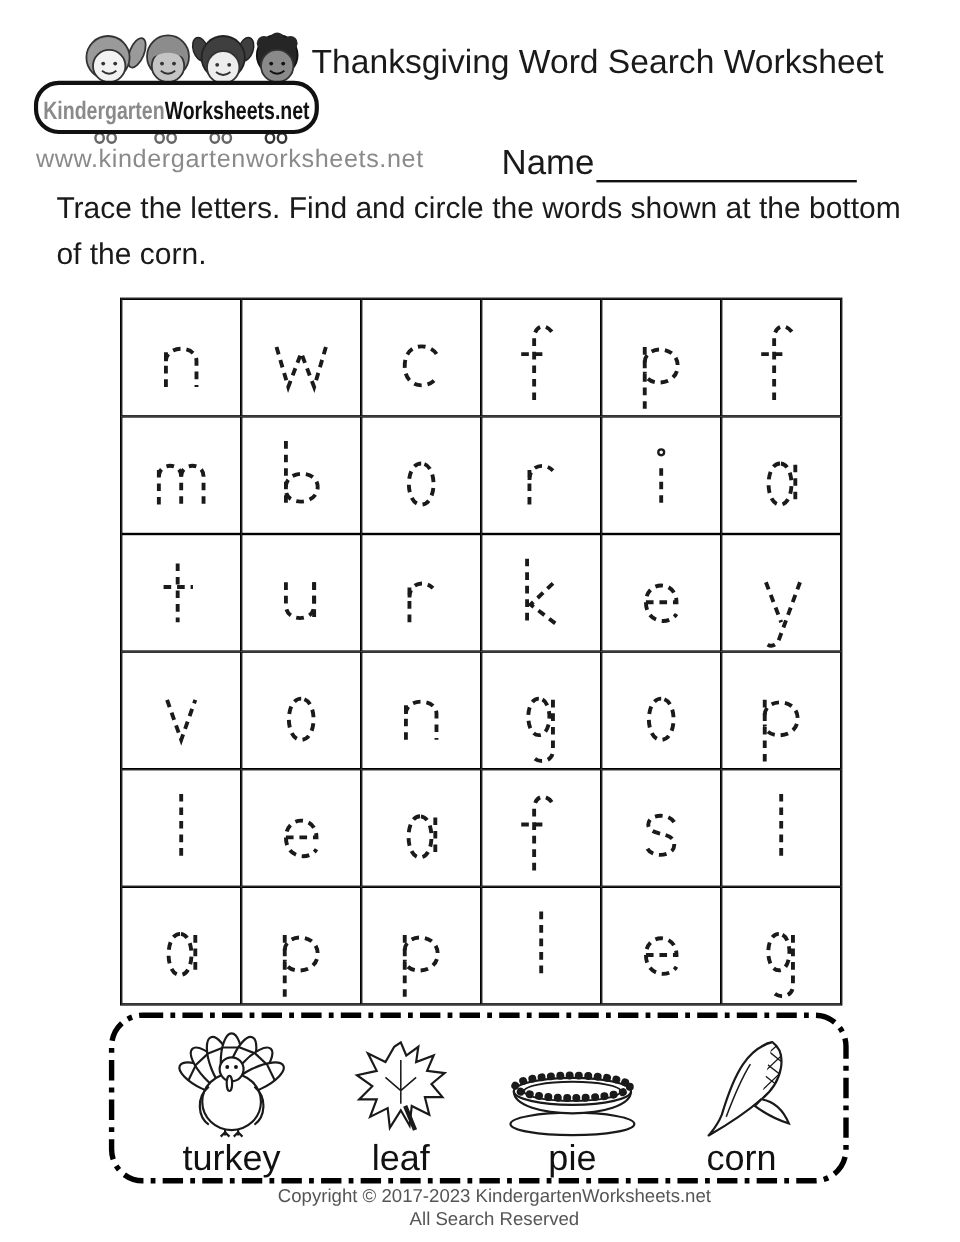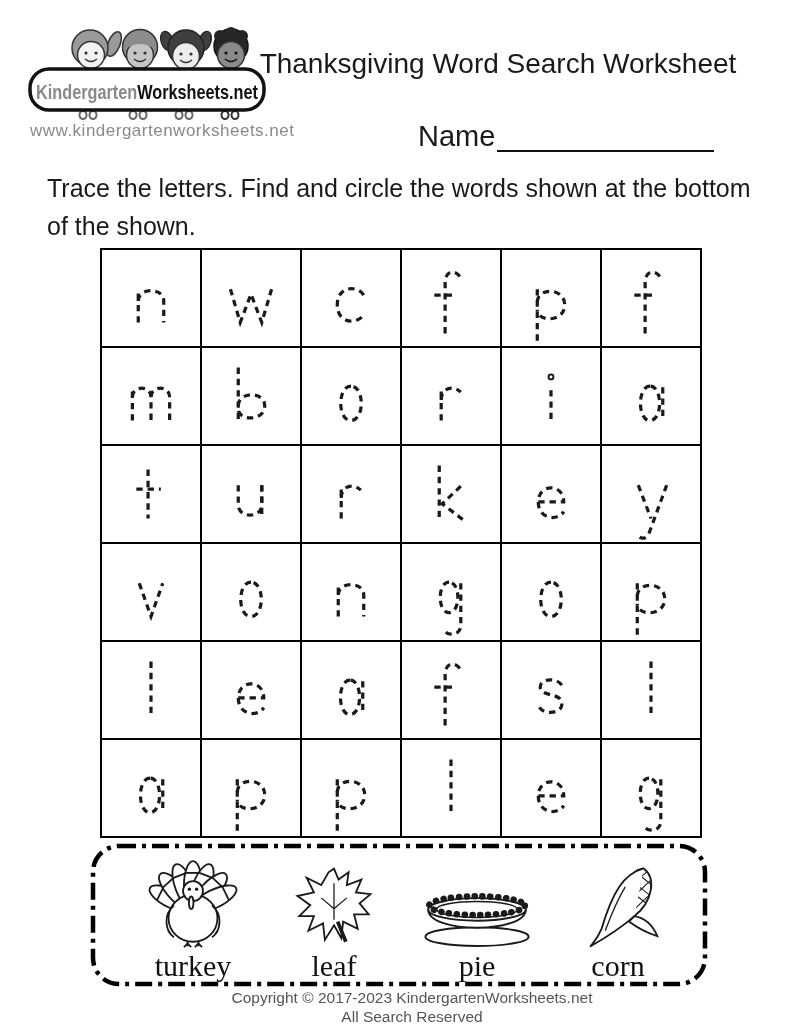--- a/index.html
+++ b/index.html
@@ -1,46 +1,46 @@
 <!DOCTYPE html>
 <html><head>
 <meta charset="utf-8">
 <style>
   html,body{margin:0;padding:0;background:#fff;}
   .page{position:relative;width:800px;height:1035px;background:#fff;
         font-family:"Liberation Sans",sans-serif;color:#111;overflow:hidden;}
 
   
   .logo{position:absolute;left:28px;top:22px;width:238px;height:102px;}
-  .site-url{position:absolute;left:30px;top:121px;font-size:17px;color:#8a8a8a;letter-spacing:.5px;}
-  .title{position:absolute;left:258px;top:48px;width:480px;text-align:center;
+  .site-url{position:absolute;left:30px;top:121px;font-size:21px;color:#8a8a8a;letter-spacing:.5px;}
+  .title{position:absolute;left:258px;top:36px;width:480px;text-align:center;
          font-size:28px;font-weight:500;color:#1a1a1a;}
   .name-row{position:absolute;left:418px;top:120px;width:296px;display:flex;align-items:flex-start;}
   .name-label{font-size:29px;color:#1a1a1a;}
   .name-line{flex:1;border-bottom:2.5px solid #111;height:30px;margin-left:2px;}
 
   
-  .instructions{position:absolute;left:47px;top:169px;width:720px;font-size:25px;
+  .instructions{position:absolute;left:47px;top:155px;width:720px;font-size:25px;
                 line-height:38px;color:#1a1a1a;}
 
   
   .letter-grid{position:absolute;left:100px;top:248px;width:602px;height:590px;
                display:grid;grid-template-columns:repeat(6,1fr);grid-template-rows:repeat(6,1fr);
                border:1.5px solid #000;box-sizing:border-box;background:#fff;}
   .cell{border:1.5px solid #000;display:flex;align-items:center;justify-content:center;}
   .cell svg{width:100%;height:100%;}
 
   
   .word-bank{position:absolute;left:90px;top:843px;width:618px;height:144px;}
   .word-bank-border{position:absolute;left:0;top:0;width:100%;height:100%;}
   .word-items{position:absolute;left:10px;top:4px;right:10px;bottom:4px;
               display:flex;justify-content:space-evenly;align-items:flex-end;}
   .word-item{display:flex;flex-direction:column;align-items:center;justify-content:flex-end;}
   .word-icon{display:flex;align-items:flex-end;justify-content:center;}
-  .word-label{font-size:30px;color:#111;line-height:34px;margin-top:0px;font-family:Liberation Serif, serif;}
+  .word-label{font-size:30px;color:#111;line-height:34px;margin-top:0px;}
 
   
   .footer{position:absolute;left:12px;top:988px;width:800px;text-align:center;
           color:#555;font-size:15.5px;line-height:19px;}
 </style>
 </head>
 <body>
 
 <div class="page">
 
@@ -104,21 +104,21 @@
 
   <div class="title">Thanksgiving Word Search Worksheet</div>
 
   <div class="name-row">
     <span class="name-label">Name</span>
     <span class="name-line"></span>
   </div>
 
   <div class="instructions">
     <div>Trace the letters. Find and circle the words shown at the bottom</div>
-    <div>of the shown.</div>
+    <div>of the corn.</div>
   </div>
 
   <div class="letter-grid">
       <div class="cell">
         <svg viewBox="0 0 100 98">
           <path d="M37 74 V40" fill="none" stroke="#1a1a1a" stroke-width="3.3" stroke-dasharray="6.5 5"></path>
           <path d="M37 52 C37 38 63 38 63 52 V74" fill="none" stroke="#1a1a1a" stroke-width="3.3" stroke-dasharray="6.5 5"></path>
         </svg>
       </div>
       <div class="cell">

